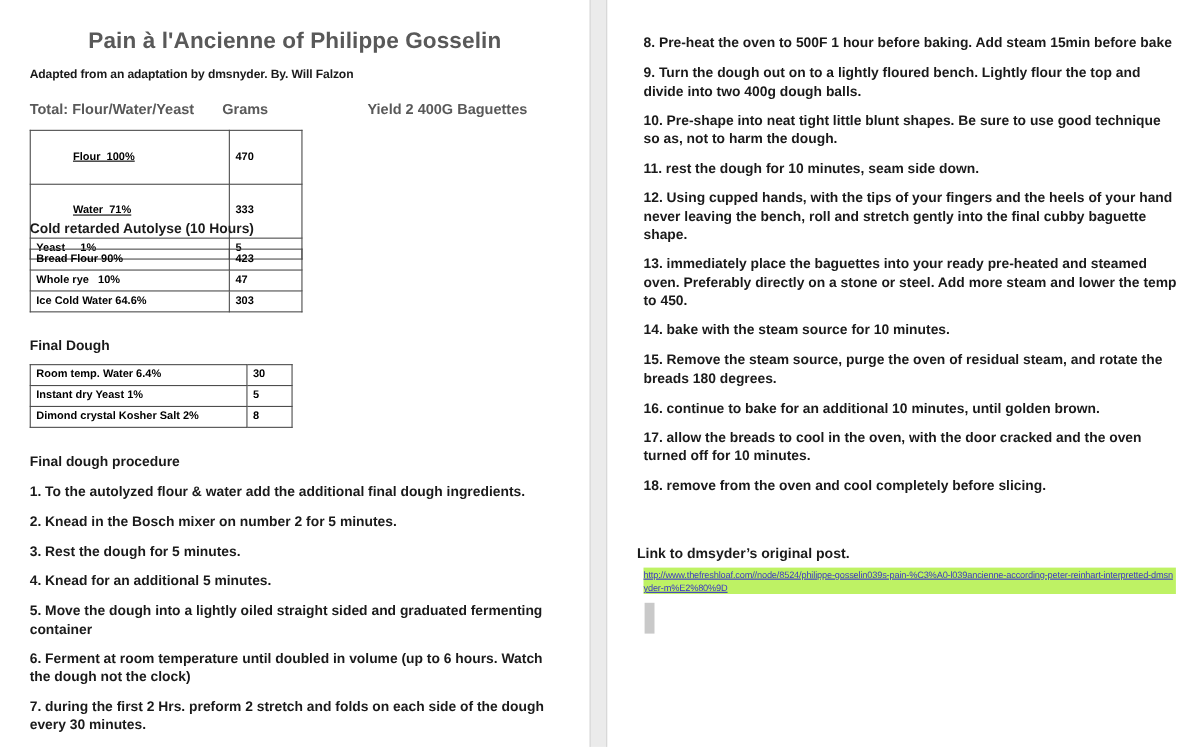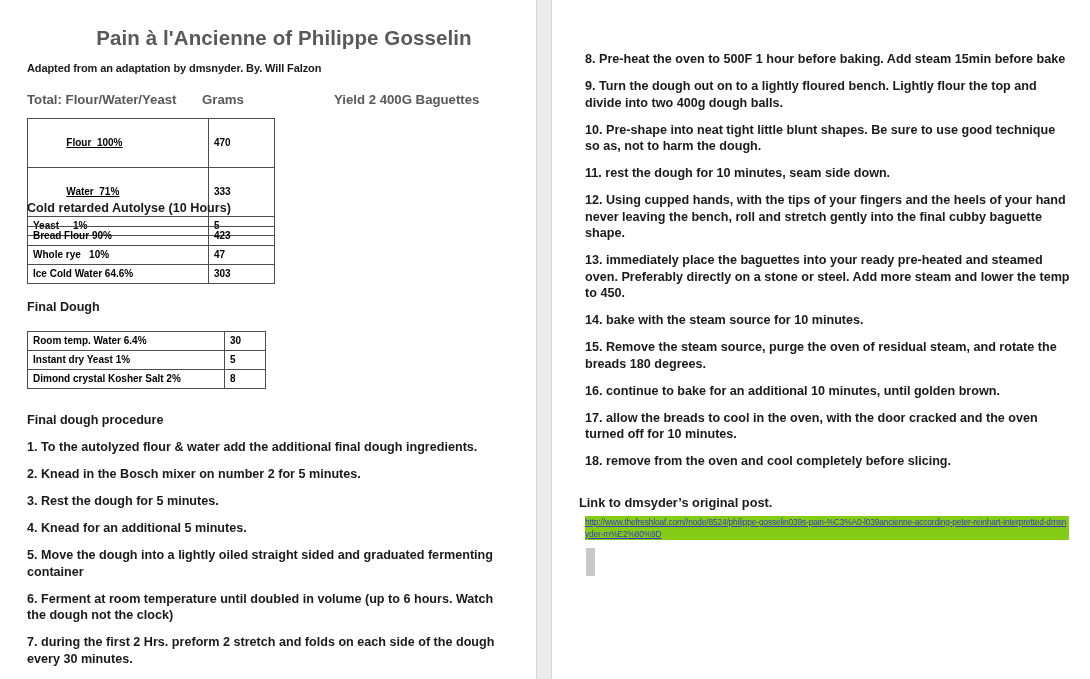--- a/index.html
+++ b/index.html
@@ -51,21 +51,20 @@
   .doc-title {
     position: absolute;
     left: 0;
     top: 26px;
     width: 536px;
     text-align: center;
     font-size: 20.5px;
     font-weight: bold;
     color: #595959;
     letter-spacing: 0.1px;
-    padding-left: 16px;
   }
 
   .doc-subtitle {
     position: absolute;
     left: 27px;
     top: 62px;
     font-size: 11px;
     font-weight: bold;
     color: #1a1a1a;
     letter-spacing: -0.1px;
@@ -117,21 +116,21 @@
   #table-final td.val  { width: 30px; }
 
   .section-head {
     position: absolute;
     left: 27px;
     font-size: 12.6px;
     font-weight: bold;
     color: #1a1a1a;
   }
   #head-autolyse { top: 201px; }
-  #head-final    { top: 300px; }
+  #head-final    { top: 307px; }
   #head-procedure{ top: 413px; }
 
   
   .steps {
     position: absolute;
     font-size: 12.6px;
     font-weight: bold;
     color: #1a1a1a;
     line-height: 16.5px;
   }
@@ -152,41 +151,40 @@
     left: 552px;
     top: 0;
     width: 538px;
     height: 679px;
   }
 
   #steps-right {
     left: 33px;
     top: 31px;
     width: 486px;
-    margin-top: 20px;
   }
 
   .link-head {
     position: absolute;
     left: 27px;
     top: 495px;
     font-size: 12.8px;
     font-weight: bold;
     color: #1a1a1a;
   }
 
   .url-block {
     position: absolute;
     left: 33px;
     top: 516px;
     width: 484px;
     font-size: 8.4px;
     font-family: "Liberation Sans", sans-serif;
     color: #3b36c6;
-    background: #84cc16;
+    background: #bef264;
     text-decoration: underline;
     line-height: 12px;
     letter-spacing: -0.15px;
     word-break: break-all;
     cursor: pointer;
   }
 
   .selection-stub {
     position: absolute;
     left: 586px;

